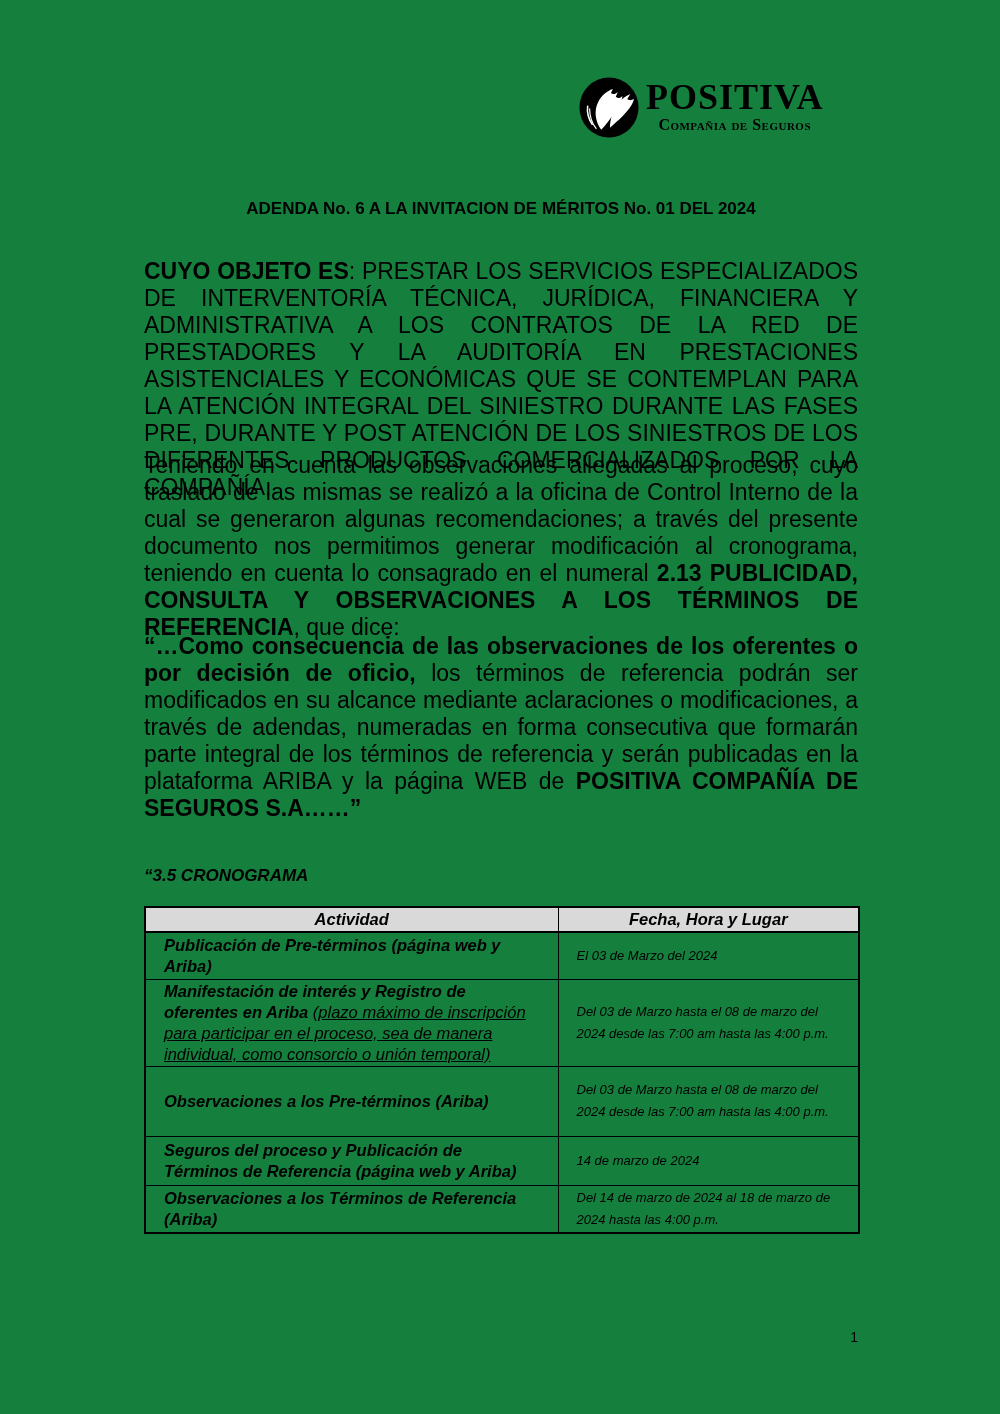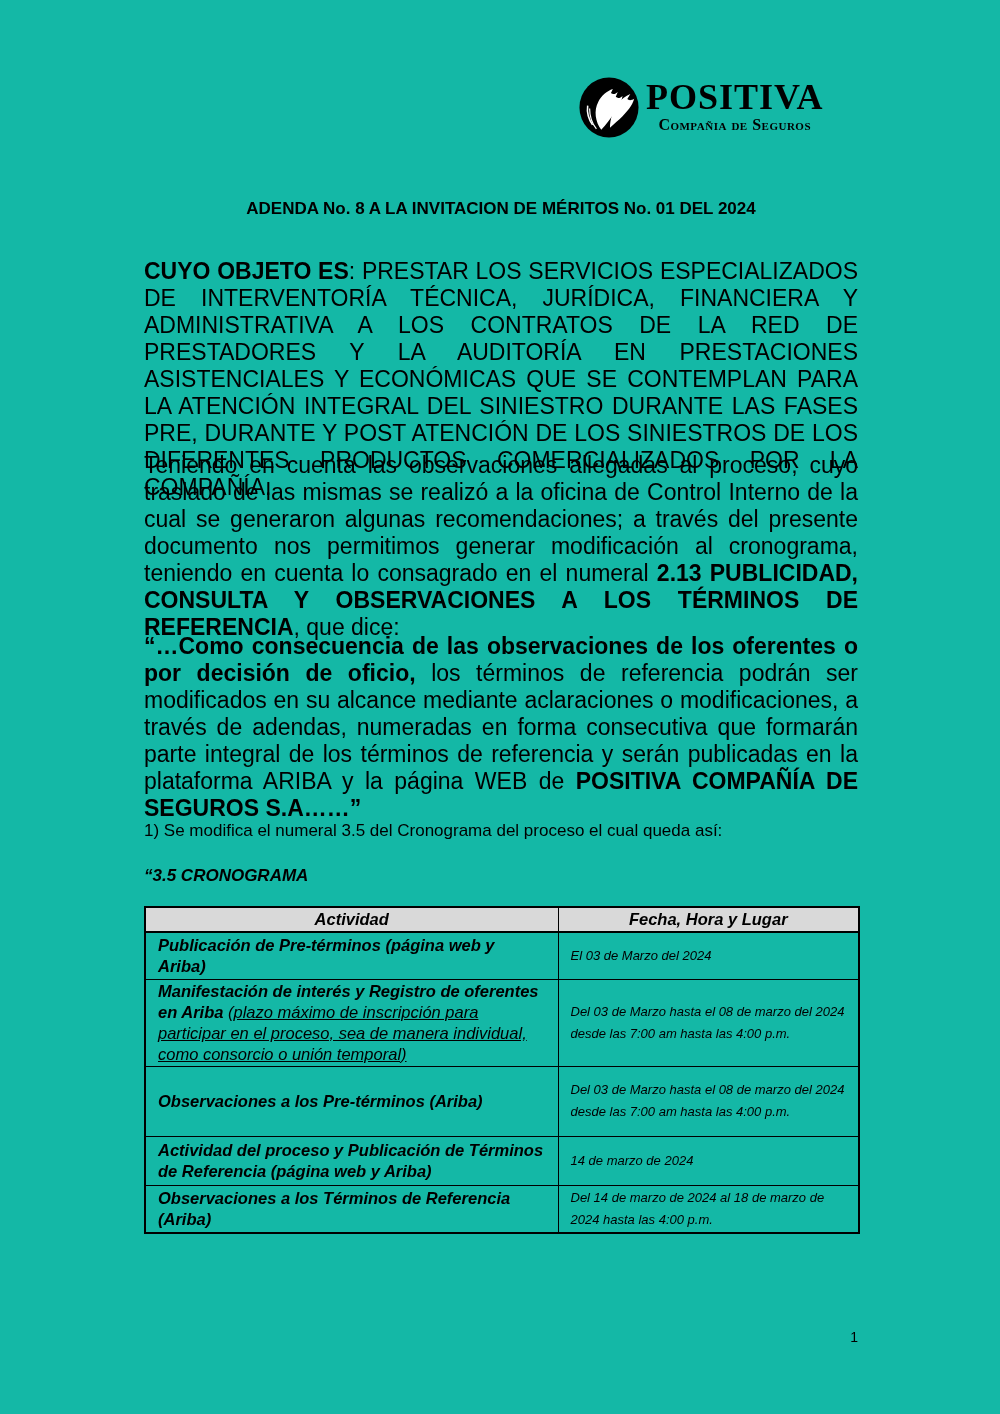--- a/index.html
+++ b/index.html
@@ -3,21 +3,21 @@
 <meta charset="utf-8">
 <style>
   :root { --header-bg: #d9d9d9; }
   * { margin: 0; padding: 0; box-sizing: border-box; }
   html, body { background: #888; }
   .page {
     position: relative;
     width: 1000px;
     height: 1414px;
     margin: 0 auto;
-    background: #14b8a6;
+    background: #15803d;
     font-family: "Liberation Sans", sans-serif;
     color: #000;
     overflow: hidden;
   }
   
   .logo {
     position: absolute;
     left: 578px;
     top: 76px;
     display: flex;
@@ -63,21 +63,21 @@
   table.schedule {
     width: 714px;
     border-collapse: collapse;
     table-layout: fixed;
     border: 2px solid #000;
     font-size: 16px;
   }
   table.schedule th, table.schedule td {
     border: 1px solid #000;
     vertical-align: middle;
-    padding: 1px 12px;
+    padding: 1px 18px;
   }
   table.schedule th {
     background: var(--header-bg, #d9d9d9);
     font-weight: bold;
     font-style: italic;
     text-align: center;
     height: 25px;
     border-bottom: 2px solid #000;
     font-size: 16.5px;
   }
@@ -122,29 +122,28 @@
       <path fill="#ffffff" d="M33,53 C33,44 36,34 42,27 C45,23 49,20 54,18 L51,23 C52,25 55,25 58,23 C56,30 51,36 46,41 C42,45 37,49 33,53 Z"></path>
       <path stroke="#ffffff" stroke-width="1.6" fill="none" d="M15,50 C11,44 9,37 10,30"></path>
       <path stroke="#ffffff" stroke-width="1.2" fill="none" d="M19,54 C14,48 12,40 12,33"></path>
     </svg>
     <div class="logo-textcol">
       <div class="logo-brand">POSITIVA</div>
       <div class="logo-tagline">Compañia de Seguros</div>
     </div>
   </div>
 
-  <div class="content-col doc-title">ADENDA No. 8 A LA INVITACION DE MÉRITOS No. 01 DEL 2024</div>
+  <div class="content-col doc-title">ADENDA No. 6 A LA INVITACION DE MÉRITOS No. 01 DEL 2024</div>
 
   <p class="content-col para para-objeto"><span class="bold">CUYO OBJETO ES</span><span>: PRESTAR LOS SERVICIOS ESPECIALIZADOS DE INTERVENTORÍA TÉCNICA, JURÍDICA, FINANCIERA Y ADMINISTRATIVA A LOS CONTRATOS DE LA RED DE PRESTADORES Y LA AUDITORÍA EN PRESTACIONES ASISTENCIALES Y ECONÓMICAS QUE SE CONTEMPLAN PARA LA ATENCIÓN INTEGRAL DEL SINIESTRO DURANTE LAS FASES PRE, DURANTE Y POST ATENCIÓN DE LOS SINIESTROS DE LOS DIFERENTES PRODUCTOS COMERCIALIZADOS POR LA COMPAÑÍA.</span></p>
 
   <p class="content-col para para-contexto"><span>Teniendo en cuenta las observaciones allegadas al proceso, cuyo traslado de las mismas se realizó a la oficina de Control Interno de la cual se generaron algunas recomendaciones; a través del presente documento nos permitimos generar modificación al cronograma, teniendo en cuenta lo consagrado en el numeral </span><span class="bold">2.13 PUBLICIDAD, CONSULTA Y OBSERVACIONES A LOS TÉRMINOS DE REFERENCIA</span><span>, que dice:</span></p>
 
   <p class="content-col para para-quote"><span class="bold">“…Como consecuencia de las observaciones de los oferentes o por decisión de oficio,</span><span> los términos de referencia podrán ser modificados en su alcance mediante aclaraciones o modificaciones, a través de adendas, numeradas en forma consecutiva que formarán parte integral de los términos de referencia y serán publicadas en la plataforma ARIBA y la página WEB de </span><span class="bold">POSITIVA COMPAÑÍA DE SEGUROS S.A……”</span></p>
 
-  <div class="content-col item-line">1) Se modifica el numeral 3.5 del Cronograma del proceso el cual queda así:</div>
 
   <div class="content-col section-heading">“3.5 CRONOGRAMA</div>
 
   <div class="content-col schedule-wrap">
     <table class="schedule">
       <colgroup>
           <col style="width:413px">
           <col style="width:301px">
         </colgroup>
       <thead>
@@ -160,21 +159,21 @@
         </tr>
         <tr class="r2">
           <td class="activity"><span>Manifestación de interés y Registro de oferentes en Ariba </span><span class="note">(plazo máximo de inscripción para participar en el proceso, sea de manera individual, como consorcio o unión temporal)</span></td>
           <td class="fecha">Del 03 de Marzo hasta el 08 de marzo del 2024 desde las 7:00 am hasta las 4:00 p.m.</td>
         </tr>
         <tr class="r3">
           <td class="activity"><span>Observaciones a los Pre-términos (Ariba)</span><span class="note"></span></td>
           <td class="fecha">Del 03 de Marzo hasta el 08 de marzo del 2024 desde las 7:00 am hasta las 4:00 p.m.</td>
         </tr>
         <tr class="r5">
-          <td class="activity"><span>Actividad del proceso y Publicación de Términos de Referencia (página web y Ariba)</span><span class="note"></span></td>
+          <td class="activity"><span>Seguros del proceso y Publicación de Términos de Referencia (página web y Ariba)</span><span class="note"></span></td>
           <td class="fecha">14 de marzo de 2024</td>
         </tr>
         <tr class="r6">
           <td class="activity"><span>Observaciones a los Términos de Referencia (Ariba)</span><span class="note"></span></td>
           <td class="fecha">Del 14 de marzo de 2024 al 18 de marzo de 2024 hasta las 4:00 p.m.</td>
         </tr>
       </tbody>
     </table>
   </div>
 

